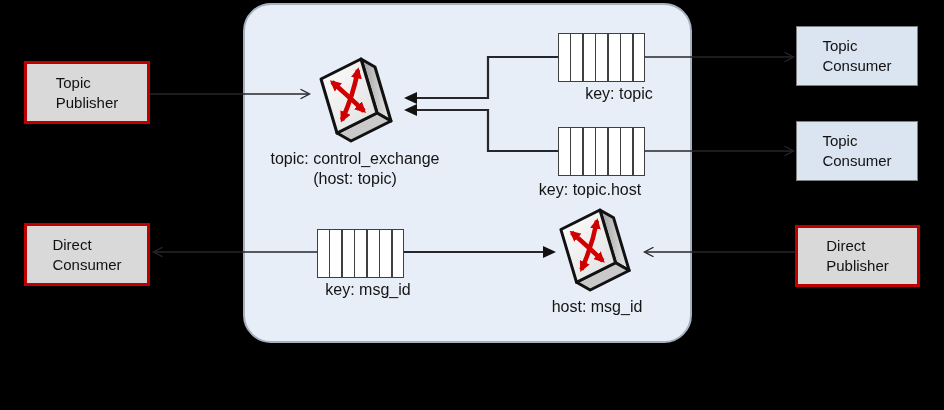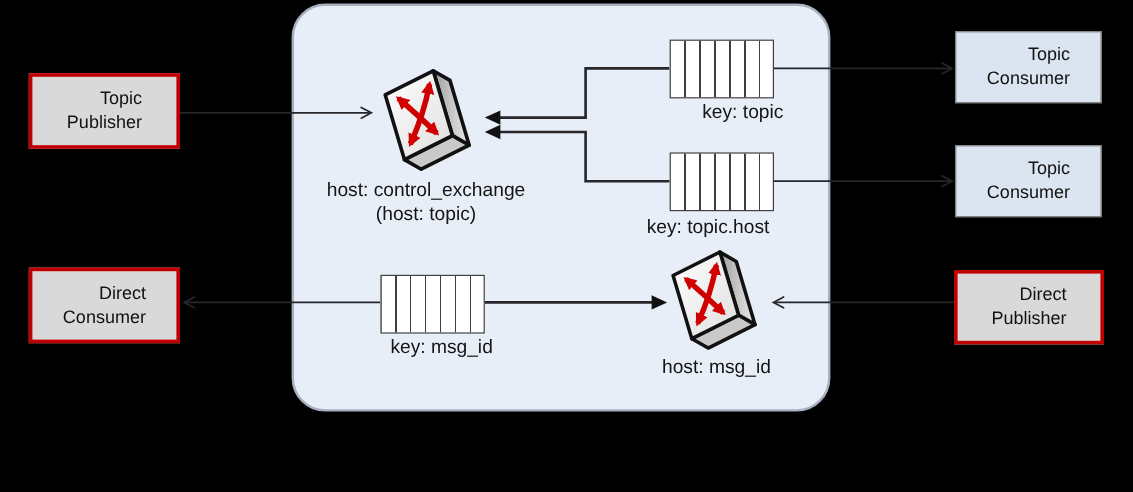--- a/index.html
+++ b/index.html
@@ -14,21 +14,21 @@
   }
   
   #wires{position:absolute;left:0;top:0;width:944px;height:410px;pointer-events:none;}
   .wire{stroke:#26262b;stroke-width:1.4;fill:none;}
   .wire--thick{stroke-width:2.2;}
   .head-open{stroke:#26262b;stroke-width:1.4;fill:none;stroke-linecap:round;}
   .head-solid{fill:#111;stroke:none;}
   
   .node{
     position:absolute;display:flex;align-items:center;justify-content:center;
-    text-align:right;font-size:15px;line-height:20px;white-space:pre-line;
+    text-align:left;font-size:15px;line-height:20px;white-space:pre-line;
     box-sizing:border-box;
   }
   .node--red{background:#d9d9d9;border:3px solid #c00000;}
   .node--blue{background:#dbe5f1;border:1px solid #7f7f7f;}
   #node-topic-publisher {left:24px; top:61px; width:126px;height:63px;}
   #node-direct-consumer {left:24px; top:223px;width:126px;height:63px;}
   #node-topic-consumer-1{left:796px;top:26px; width:122px;height:60px;}
   #node-topic-consumer-2{left:796px;top:121px;width:122px;height:60px;}
   #node-direct-publisher{left:795px;top:225px;width:125px;height:62px;}
   
@@ -129,21 +129,21 @@
     <use href="#xch"></use>
   </svg>
   <svg class="exchange" id="exchange-msg-id" viewBox="0 0 82 94">
     <use href="#xch"></use>
   </svg>
 
   <div class="lbl" id="lbl-key-topic">key: topic</div>
   <div class="lbl" id="lbl-key-topic-host">key: topic.host</div>
   <div class="lbl" id="lbl-key-msg-id">key: msg_id</div>
   <div class="lbl" id="lbl-ex-control">
-    <div>host: control_exchange</div>
+    <div>topic: control_exchange</div>
     <div>(host: topic)</div>
   </div>
   <div class="lbl" id="lbl-ex-msg-id">
     <div>host: msg_id</div>
   </div>
 
   <div class="node node--red" id="node-topic-publisher">
     <span>Topic
 Publisher</span>
   </div>

